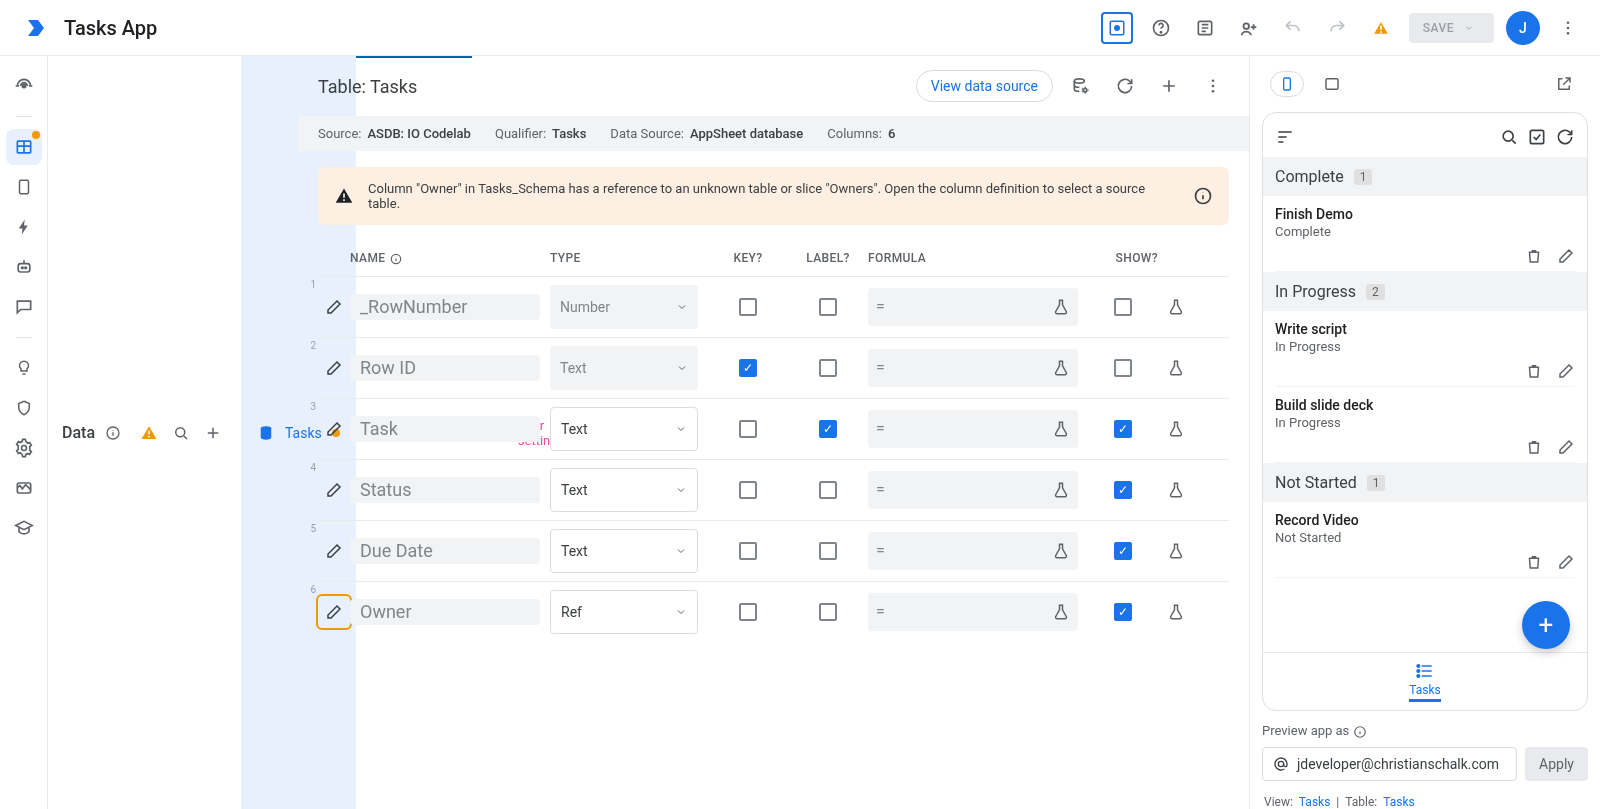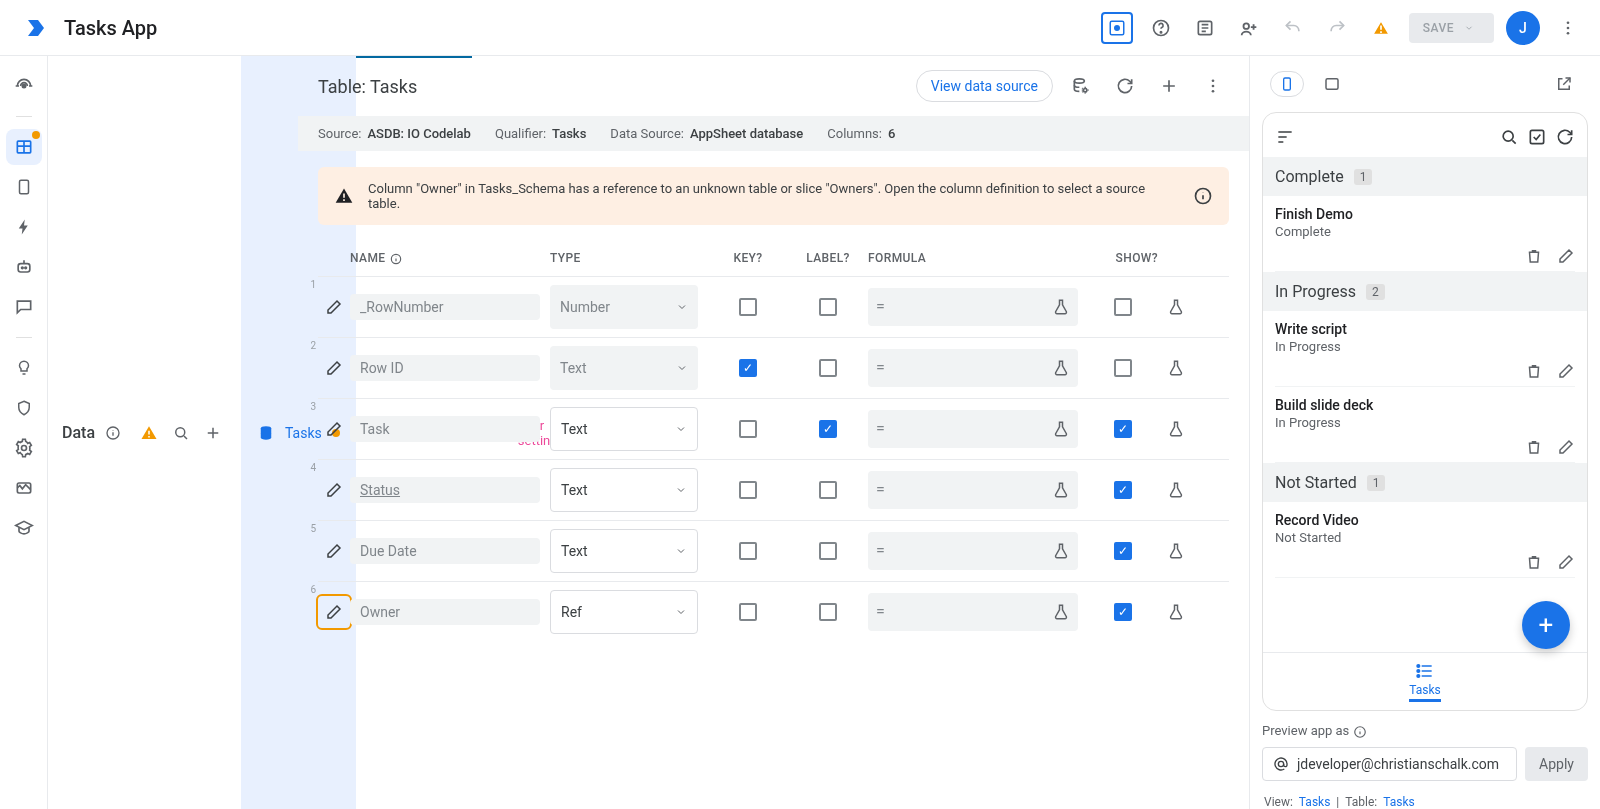--- a/index.html
+++ b/index.html
@@ -56,21 +56,21 @@
   .col-type { width: 158px; }
   .col-key { width: 80px; text-align:center; }
   .col-label { width: 80px; text-align:center; }
   .col-formula { width: 220px; }
   .col-show { width: 70px; text-align:right; }
 
   .row { display: flex; align-items: center; border-top: 1px solid #e8eaed; padding: 8px 0; position: relative; }
   .row-index { position: absolute; top: 2px; left: -14px; font-size: 10px; color: #9aa0a6; width: 12px; text-align:right; }
   .row .edit-icon { width: 32px; height: 32px; display: flex; align-items: center; justify-content: center; cursor: pointer; border-radius: 4px; color:#3c4043; }
   .row.highlight .edit-icon { outline: 2px solid #f29900; border-radius:4px; }
-  .text-field { width: 190px; height: 26px; background: #f1f3f4; border: none; border-radius: 4px; padding: 0 10px; font-size: 14px; color: #3c4043; }
+  .text-field { width: 190px; height: 26px; background: #f1f3f4; border: none; border-radius: 4px; padding: 0 10px; font-size: 18px; color: #3c4043; }
   .text-field.placeholder { color: #80868b; }
   .formula-field { width: 210px; height: 38px; background: #f1f3f4; border-radius: 4px; display: flex; align-items: center; padding: 0 8px; justify-content: space-between; color:#80868b; }
   .select { width: 148px; height: 44px; background: #f1f3f4; border-radius: 4px; display: flex; align-items: center; padding: 0 10px; justify-content: space-between; font-size:14px; }
   .select.bordered { background: #fff; border: 1px solid #dadce0; }
   .cbx { width: 18px; height: 18px; border: 2px solid #80868b; border-radius: 2px; display:inline-flex; align-items:center; justify-content:center; }
   .cbx.checked { background:#1a73e8; border-color:#1a73e8; }
   .cbx.checked::after { content:'\2713'; color:#fff; font-size:12px; line-height:1; }
   .flask { width: 18px; height: 18px; color: #5f6368; }
   .cell-center { width:80px; display:flex; justify-content:center; }
   .cell-show { width:70px; display:flex; justify-content:center; }
@@ -499,21 +499,21 @@
           <div class="row">
             <span class="row-index">4</span>
             <div style="width: 32px;">
               <span class="edit-icon">
                 <svg width="18" height="18" viewBox="0 0 24 24" fill="none" stroke="currentColor" stroke-width="2">
                   <path d="M4 20h4L20 8l-4-4L4 16v4z"></path>
                 </svg>
               </span>
             </div>
             <div style="width: 200px;">
-              <div class="text-field placeholder" style="display: flex; align-items: center; text-decoration: underline;">Status</div>
+              <div class="text-field placeholder" style="display: flex; align-items: center;">Status</div>
             </div>
             <div style="width: 158px;">
               <div class="select bordered">
                 <span style="">Text</span>
                 <svg width="12" height="12" viewBox="0 0 24 24">
                   <path d="M6 9l6 6 6-6" fill="none" stroke="#5f6368" stroke-width="2"></path>
                 </svg>
               </div>
             </div>
             <div class="cell-center">

